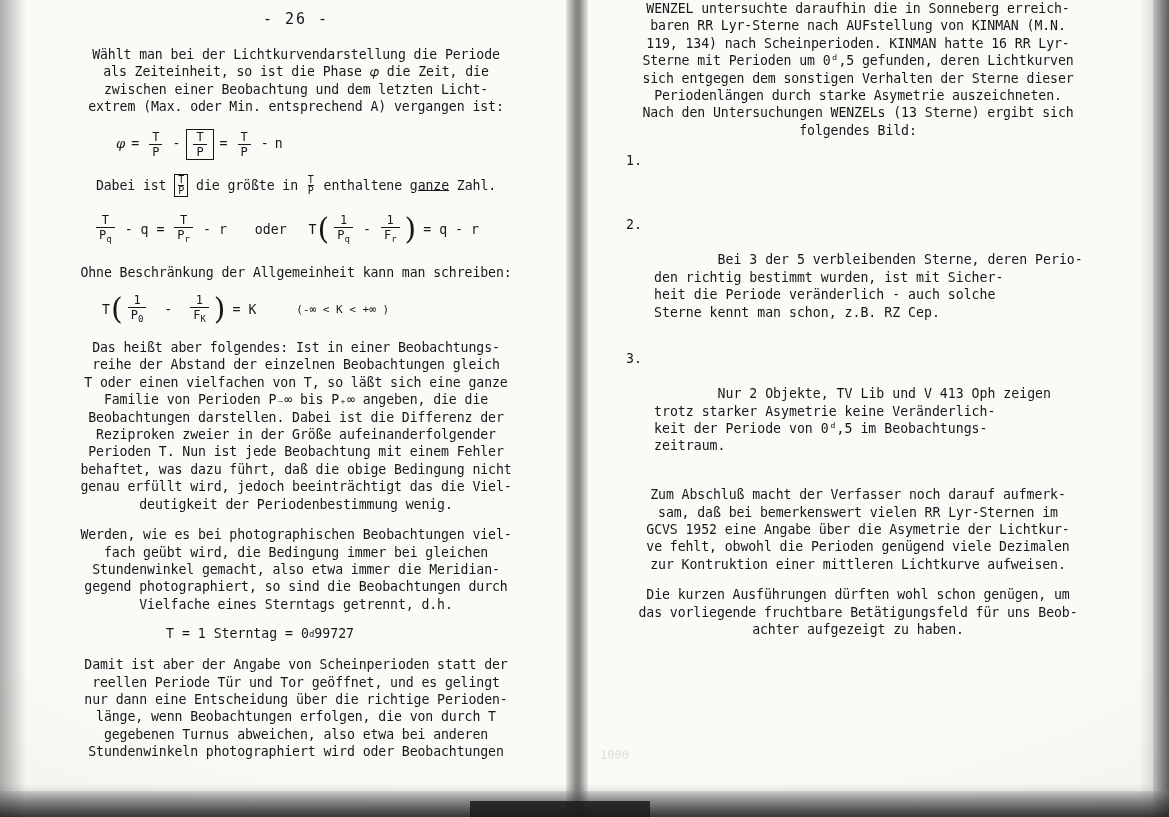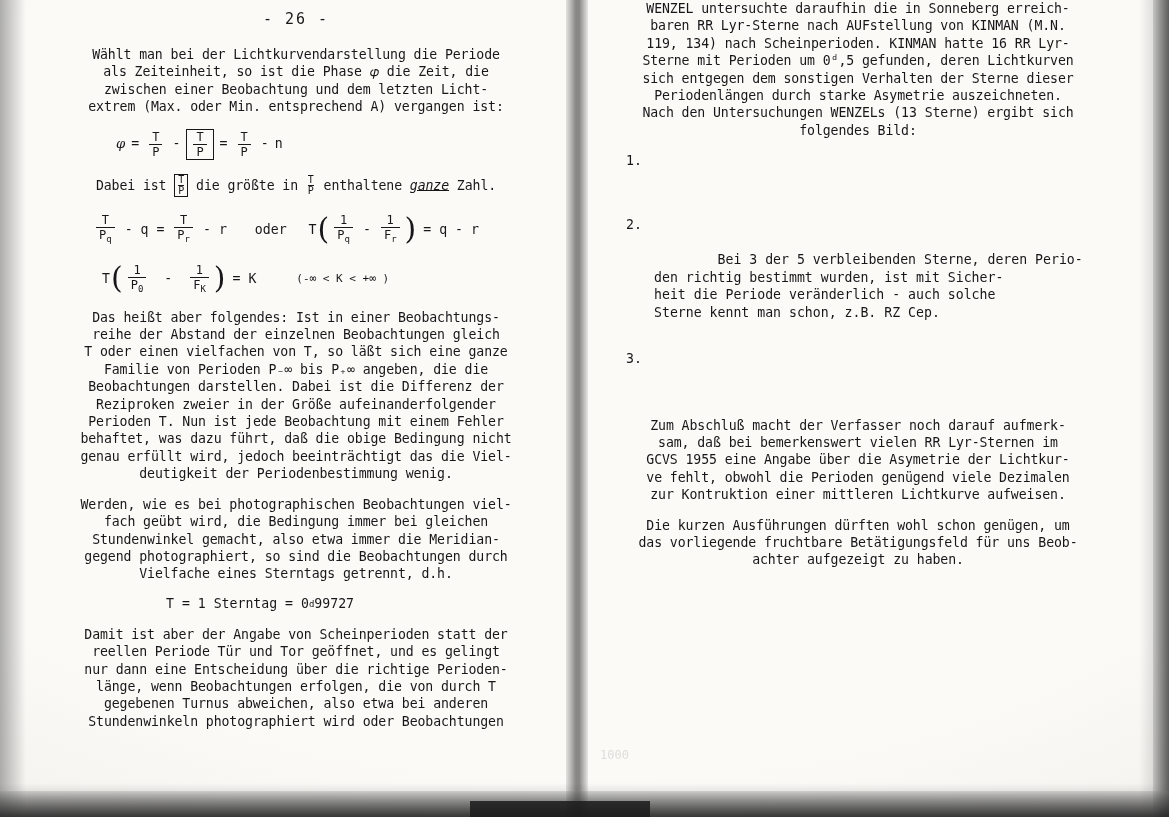--- a/index.html
+++ b/index.html
@@ -117,21 +117,21 @@
   .paren {
     font-size: 30px;
     line-height: 20px;
     font-family: "DejaVu Serif", serif;
     margin: 0 1px;
     transform: translateY(-1px);
   }
   .sub { font-size: 9px; vertical-align: -3px; }
   .sup { font-size: 9px; vertical-align: 4px; }
   .small { font-size: 11px; }
-  u { text-decoration: underline; font-style: italic; }
+  u { text-decoration: underline; }
 
   
   .infrac {
     display: inline-flex;
     flex-direction: column;
     align-items: center;
     font-size: 10px;
     line-height: 10px;
     vertical-align: middle;
     margin: 0 2px;
@@ -226,20 +226,21 @@
         </span>
       <span class="op">-</span>
       <span class="frac">
           <span class="num">1</span>
           <span class="den">F<span class="sub">r</span></span>
         </span>
       <span class="paren">)</span>
       <span class="op">= q - r</span>
     </div>
 
+    <p class="para tight">Ohne Beschränkung der Allgemeinheit kann man schreiben:</p>
 
     <div class="math indent3">
       T
       <span class="paren">(</span>
       <span class="frac">
           <span class="num">1</span>
           <span class="den">P<span class="sub">0</span></span>
         </span>
       <span class="op">&nbsp;-&nbsp;</span>
       <span class="frac">
@@ -304,26 +305,30 @@
       </li>
       <li>
         <span class="marker">2.</span>
         <span>Bei 3 der 5 verbleibenden Sterne, deren Perio-
 den richtig bestimmt wurden, ist mit Sicher-
 heit die Periode veränderlich - auch solche
 Sterne kennt man schon, z.B. RZ Cep.</span>
       </li>
       <li>
         <span class="marker">3.</span>
+        <span>Nur 2 Objekte, TV Lib und V 413 Oph zeigen
+trotz starker Asymetrie keine Veränderlich-
+keit der Periode von 0ᵈ,5 im Beobachtungs-
+zeitraum.</span>
       </li>
     </ol>
 
     <p class="para">Zum Abschluß macht der Verfasser noch darauf aufmerk-
 sam, daß bei bemerkenswert vielen RR Lyr-Sternen im
-GCVS 1955 eine Angabe über die Asymetrie der Lichtkur-
+GCVS 1952 eine Angabe über die Asymetrie der Lichtkur-
 ve fehlt, obwohl die Perioden genügend viele Dezimalen
 zur Kontruktion einer mittleren Lichtkurve aufweisen.</p>
     <p class="para">Die kurzen Ausführungen dürften wohl schon genügen, um
 das vorliegende fruchtbare Betätigungsfeld für uns Beob-
 achter aufgezeigt zu haben.</p>
 
   </div>
 
   <div class="smudge" style="left:600px; top:748px;">1000</div>
 </div>

